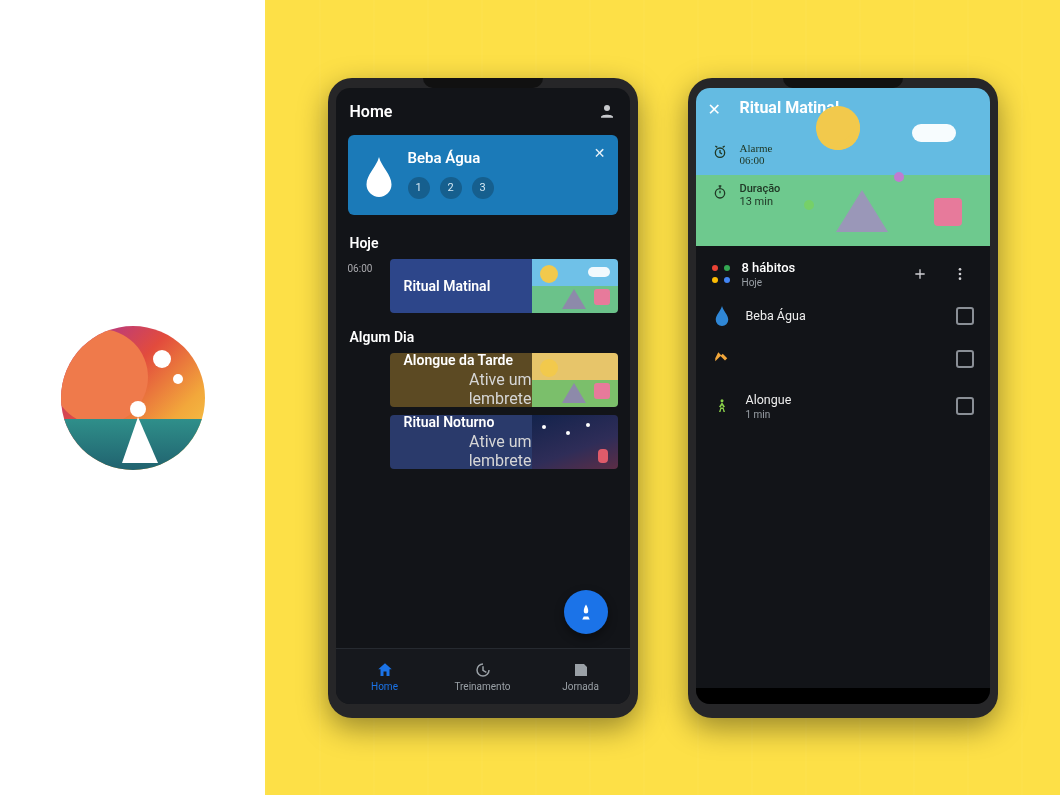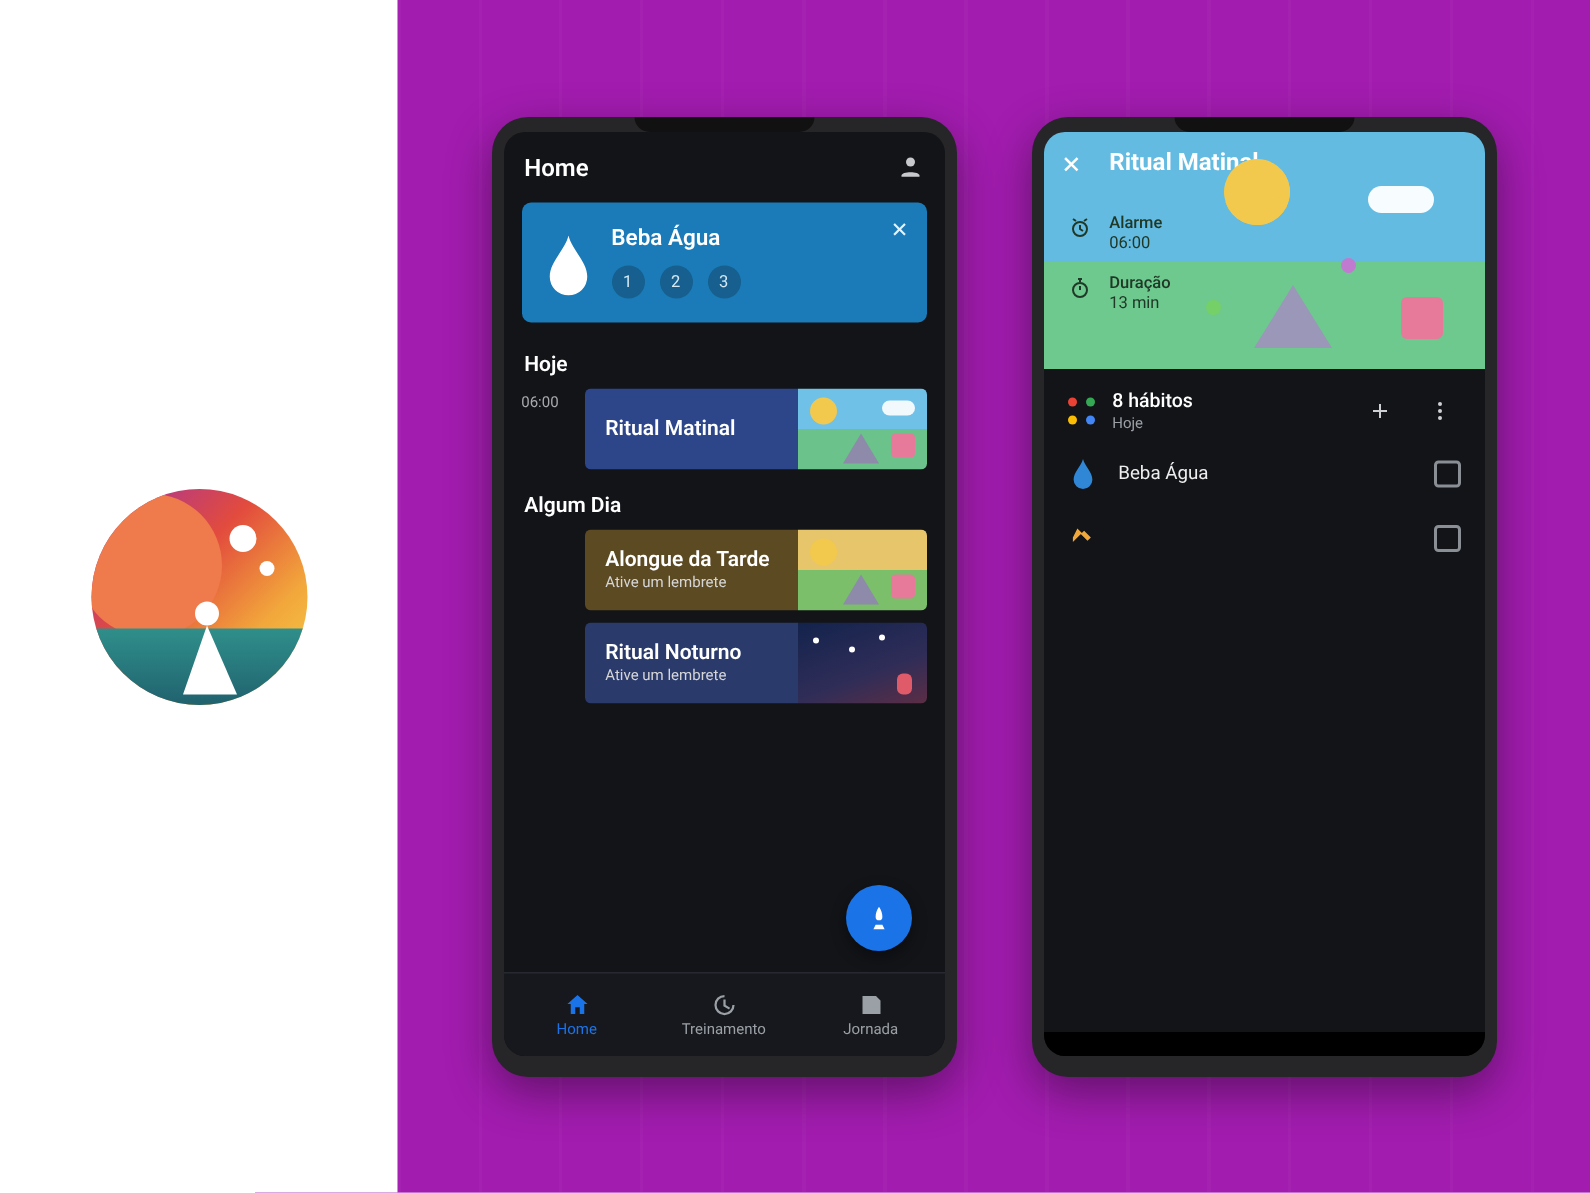--- a/index.html
+++ b/index.html
@@ -24,21 +24,21 @@
   .app-logo {
     width: 150px;
     height: 150px;
     position: relative;
   }
 
   
   .right-panel {
     flex: 1;
     height: 100%;
-    background: #a21caf;
+    background: #fde047;
     position: relative;
     overflow: hidden;
     display: flex;
     align-items: center;
     justify-content: center;
     gap: 50px;
   }
   .right-panel::before {
     content: "";
     position: absolute;
@@ -153,21 +153,21 @@
     cursor: pointer;
   }
   .ritual-card .text {
     flex: 1;
     display: flex;
     flex-direction: column;
     justify-content: center;
     padding-left: 14px;
   }
   .ritual-card .title { font-size: 14px; font-weight: 600; color: #fff; }
-  .ritual-card .sub { font-size: 10px; color: #d6d6d6; margin-top: 2px; }
+  .ritual-card .sub { font-size: 16px; color: #d6d6d6; margin-top: 2px; text-align: right; }
   .ritual-card .art {
     width: 86px;
     position: relative;
     overflow: hidden;
   }
   
   .card-matinal .text { background: #2d468a; }
   .card-matinal .art  { background: linear-gradient(180deg,#6fc1e8 0%,#6fc1e8 50%,#6bc28a 50%,#6bc28a 100%); }
   .card-tarde   .text { background: #5c4a23; }
   .card-tarde   .art  { background: linear-gradient(180deg,#e7c56a 0%,#e7c56a 50%,#7bbf6b 50%,#7bbf6b 100%); }
@@ -230,21 +230,21 @@
     position: absolute; top: 10px; left: 44px;
     font-weight: 700; font-size: 16px; color: #fff;
   }
   .meta-row {
     position: absolute; left: 44px;
     display: flex; align-items: center; gap: 8px;
     color: #2c4a35;
   }
   .meta-row .lbl { font-size: 11px; color: #203826; font-weight: 500; }
   .meta-row .val { font-size: 11px; color: #203826; }
-  .meta1 { top: 54px; }
+  .meta1 { top: 54px; font-family: Liberation Serif, serif; }
   .meta2 { top: 94px; }
   .meta-icon { position:absolute; left:14px; width:20px; text-align:center; color:#203826;}
   .meta-icon.m1 { top: 56px; }
   .meta-icon.m2 { top: 96px; }
 
   
   .hi-sun { position:absolute; top:18px; left:120px; width:44px; height:44px; background:#f2c94c; border-radius:50%; box-shadow: -6px -6px 0 0 #f2c94c inset; transform: rotate(15deg);}
   .hi-cloud{ position:absolute; top:36px; right:34px; width:44px; height:18px; background:#fff; border-radius:10px; opacity:.95;}
   .hi-tri  { position:absolute; bottom:14px; left:140px; width:0; height:0; border-left:26px solid transparent; border-right:26px solid transparent; border-bottom:42px solid #9a97b8;}
   .hi-cube { position:absolute; bottom:20px; right:28px; width:28px; height:28px; background:#e77a9b; border-radius:4px;}
@@ -515,18 +515,32 @@
         <div class="habit-icon">
           <svg width="18" height="18" viewBox="0 0 24 24" fill="#f2a73b">
               <path d="M7 3l4 4-8 8-0-4zM13 5l6 6-3 3-6-6z"></path>
             </svg>
         </div>
         <div class="spacer"></div>
         <div class="habit-check"></div>
       </div>
 
 
+      <div class="habit-row">
+        <div class="habit-icon">
+          <svg width="18" height="18" viewBox="0 0 24 24" fill="#8bd24a">
+              <circle cx="12" cy="5" r="2"></circle>
+              <path d="M12 7l-4 6 2 1 2-3 2 3 2-1zM10 14l-2 6h2l1-4h2l1 4h2l-2-6z"></path>
+            </svg>
+        </div>
+        <div class="habit-text">
+          <div class="t">Alongue</div>
+          <div class="s">1 min</div>
+        </div>
+        <div class="spacer"></div>
+        <div class="habit-check"></div>
+      </div>
 
       <div class="sys-nav"></div>
     </div>
   </div>
 
 </div>
 
 </body></html>

